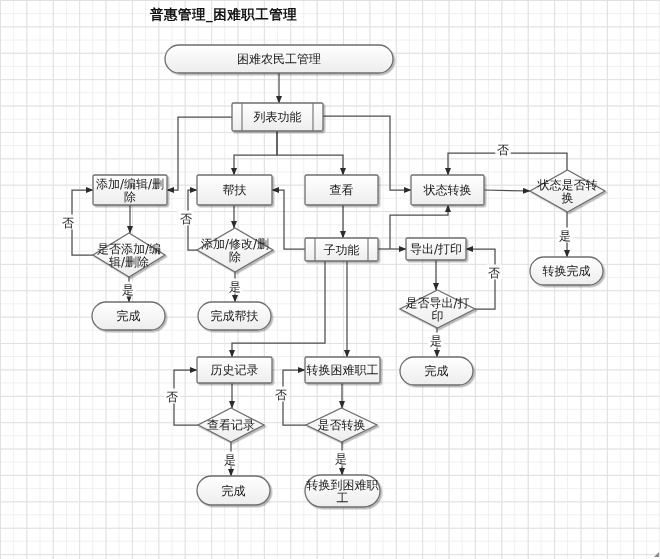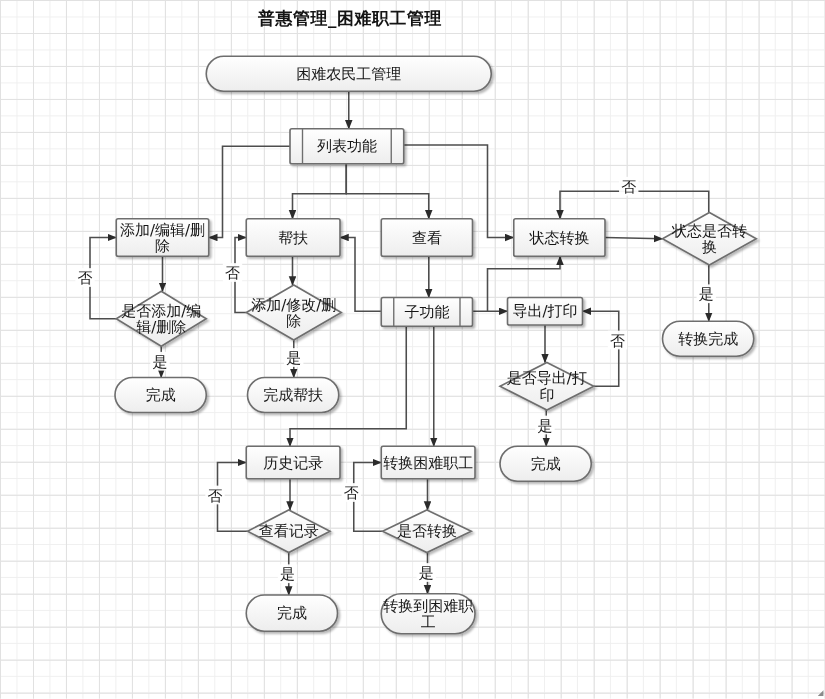--- a/index.html
+++ b/index.html
@@ -12,21 +12,21 @@
       linear-gradient(to right, #e1e1e1 1px, transparent 1px),
       linear-gradient(to bottom, #e1e1e1 1px, transparent 1px),
       linear-gradient(to right, #efefef 1px, transparent 1px),
       linear-gradient(to bottom, #efefef 1px, transparent 1px);
     background-size:26.4px 26.4px,26.4px 26.4px,13.2px 13.2px,13.2px 13.2px;
     font-family:"DejaVu Sans",sans-serif;
   }
   #diagram-title{
     position:absolute;
     left:150px;top:6px;width:260px;
-    text-align:center;
+    text-align:left;
     font-size:13.5px;
     font-weight:600;
     color:#141414;
     letter-spacing:0.5px;
   }
   #flow{position:absolute;left:0;top:0;}
   .node-shape{fill:url(#shapeGrad);stroke:#6e6e6e;stroke-width:1.3;}
   .node-bar{stroke:#6e6e6e;stroke-width:1.1;}
   .node-label{fill:#161616;font-size:12px;font-family:"DejaVu Sans",sans-serif;text-anchor:middle;}
   .edge-line{fill:none;stroke:#4d4d4d;stroke-width:1.25;}

